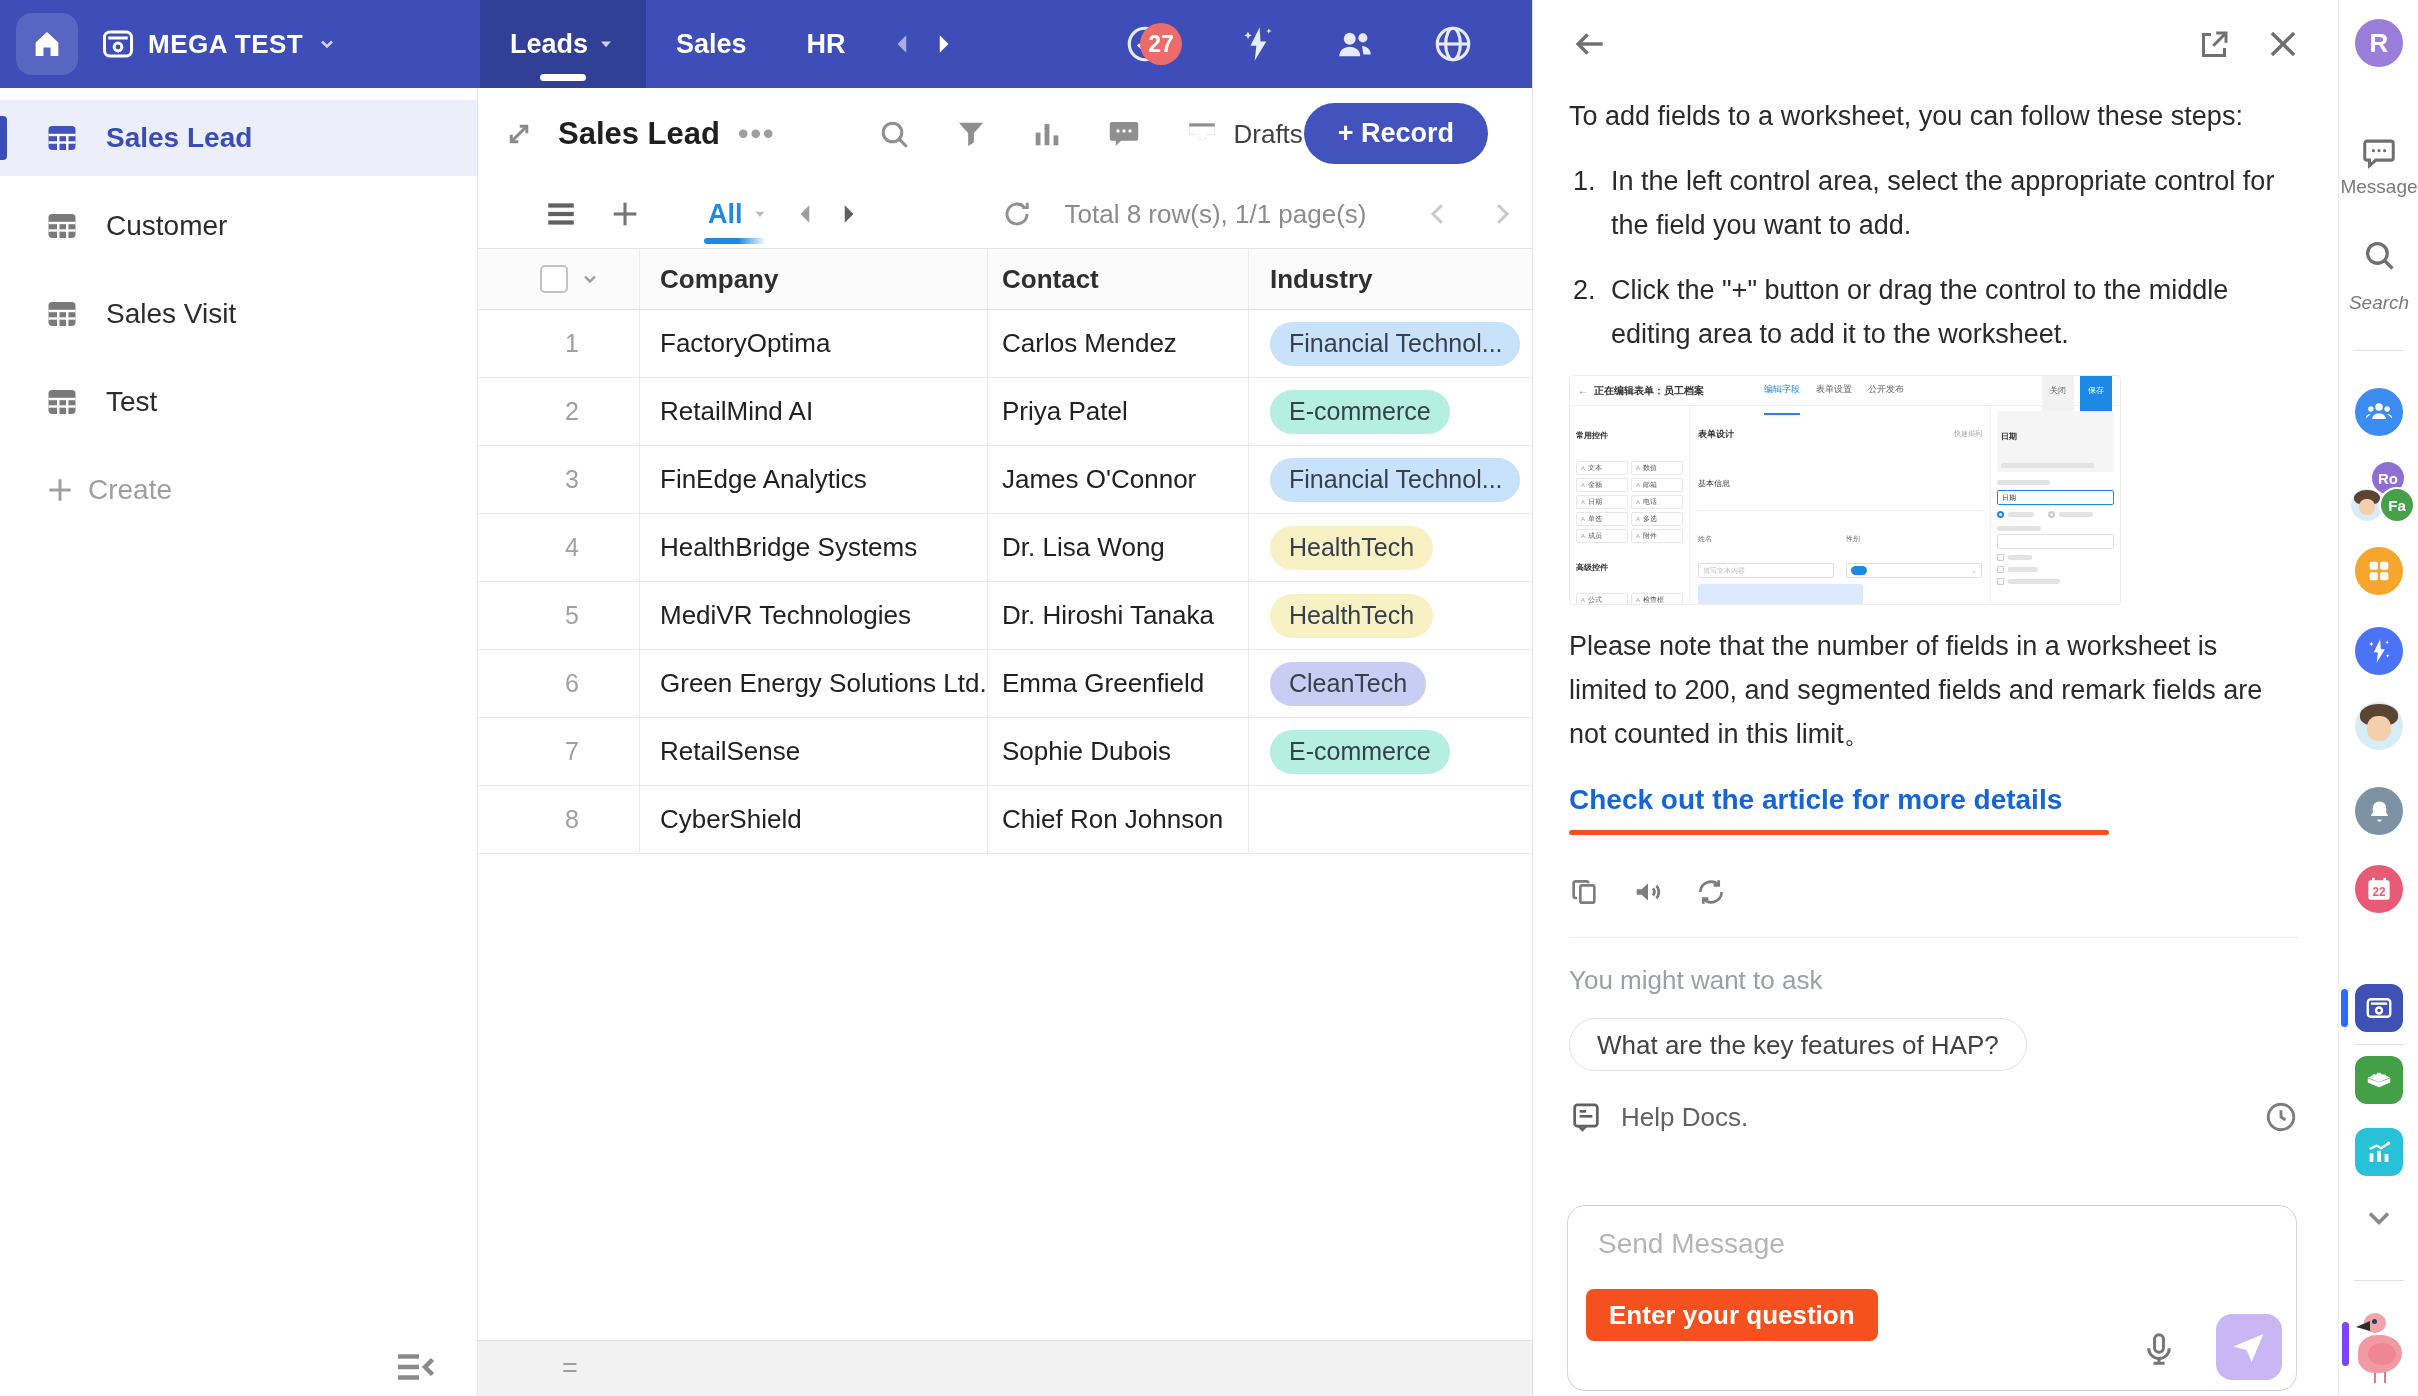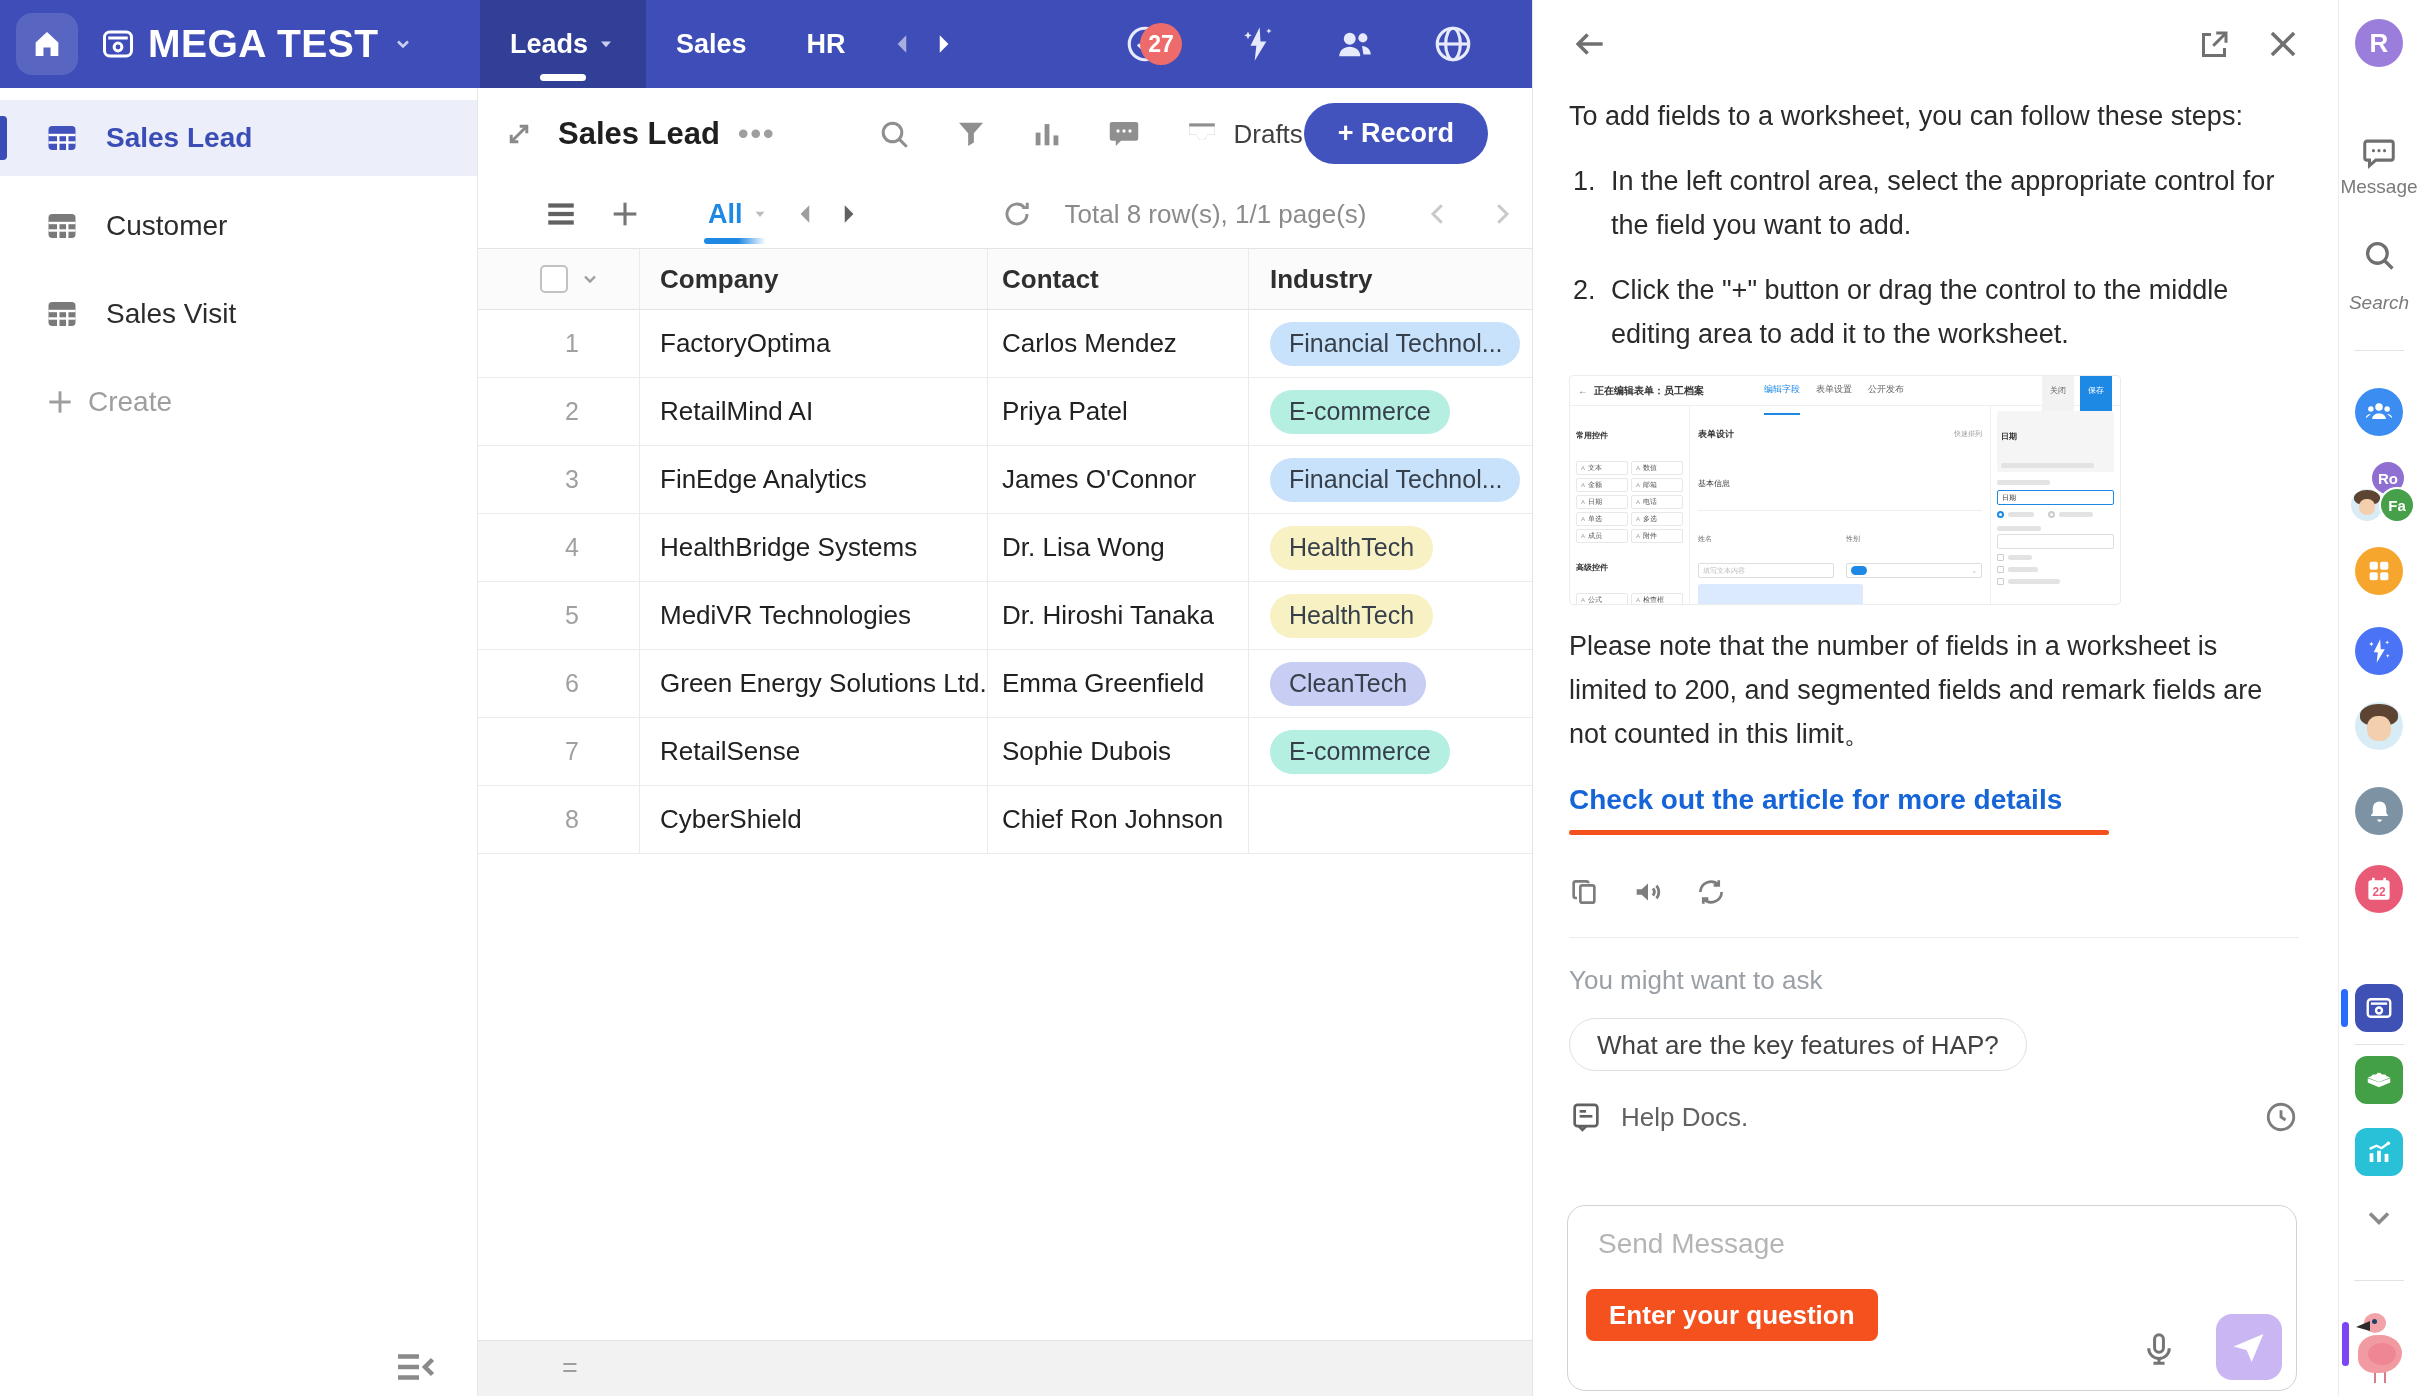--- a/index.html
+++ b/index.html
@@ -7,21 +7,21 @@
   body { position:relative; overflow:hidden; background:#fff;
          font-family:"Liberation Sans", sans-serif; color:#212121; }
   svg { display:block; }
 
   
   .topbar { position:absolute; left:0; top:0; width:1532px; height:88px;
             background:#3e4db7; display:flex; align-items:center; }
   .home-tile { width:62px; height:62px; margin-left:16px; border-radius:16px;
                background:rgba(255,255,255,.14); display:flex; align-items:center; justify-content:center; }
   .app-group { display:flex; align-items:center; gap:12px; margin-left:22px; color:#fff; }
-  .app-name { font-size:39px; font-weight:bold; letter-spacing:.5px; }
+  .app-name { font-size:26px; font-weight:bold; letter-spacing:.5px; }
   .nav-tabs { position:absolute; left:480px; top:0; height:88px; display:flex; align-items:stretch; }
   .nav-tab { position:relative; display:flex; align-items:center; gap:8px; padding:0 30px;
              color:#fff; font-size:27px; font-weight:bold; }
   .nav-tab.active { background:rgba(0,0,0,.18); }
   .nav-tab.active::after { content:""; position:absolute; left:50%; transform:translateX(-50%);
              bottom:7px; width:46px; height:7px; border-radius:4px; background:#fff; }
   .nav-arrows { display:flex; align-items:center; gap:14px; margin-left:14px; }
   .topbar-icons { position:absolute; right:58px; top:0; height:88px; display:flex; align-items:center; gap:56px; }
   .badge { min-width:42px; height:42px; border-radius:21px; background:#ee6b6b; color:#fff;
            font-size:23px; font-weight:bold; display:flex; align-items:center; justify-content:center;
@@ -280,20 +280,32 @@
       <g stroke="#fff" stroke-width="1.6">
         <line x1="3" y1="10" x2="21" y2="10"></line>
             <line x1="3" y1="15" x2="21" y2="15"></line>
         <line x1="9.5" y1="10" x2="9.5" y2="20"></line>
             <line x1="15.5" y1="10" x2="15.5" y2="20"></line>
       </g>
     </svg>
     <span class="side-label">Sales Visit</span>
   </div>
 
+  <div class="side-item">
+    <svg class="grid-ic" width="36" height="36" viewBox="0 0 24 24">
+      <rect x="3" y="4" width="18" height="16" rx="2.5" fill="currentColor"></rect>
+      <g stroke="#fff" stroke-width="1.6">
+        <line x1="3" y1="10" x2="21" y2="10"></line>
+            <line x1="3" y1="15" x2="21" y2="15"></line>
+        <line x1="9.5" y1="10" x2="9.5" y2="20"></line>
+            <line x1="15.5" y1="10" x2="15.5" y2="20"></line>
+      </g>
+    </svg>
+    <span class="side-label">Test</span>
+  </div>
 </div>
   <div class="side-create">
     <svg width="32" height="32" viewBox="0 0 24 24" fill="none" stroke="#9e9e9e" stroke-width="2.2">
       <line x1="12" y1="4" x2="12" y2="20"></line>
         <line x1="4" y1="12" x2="20" y2="12"></line>
     </svg>
     <span>Create</span>
   </div>
   <div class="collapse-btn">
     <svg width="42" height="34" viewBox="0 0 28 22" fill="none" stroke="#8a8a8a" stroke-width="3">

